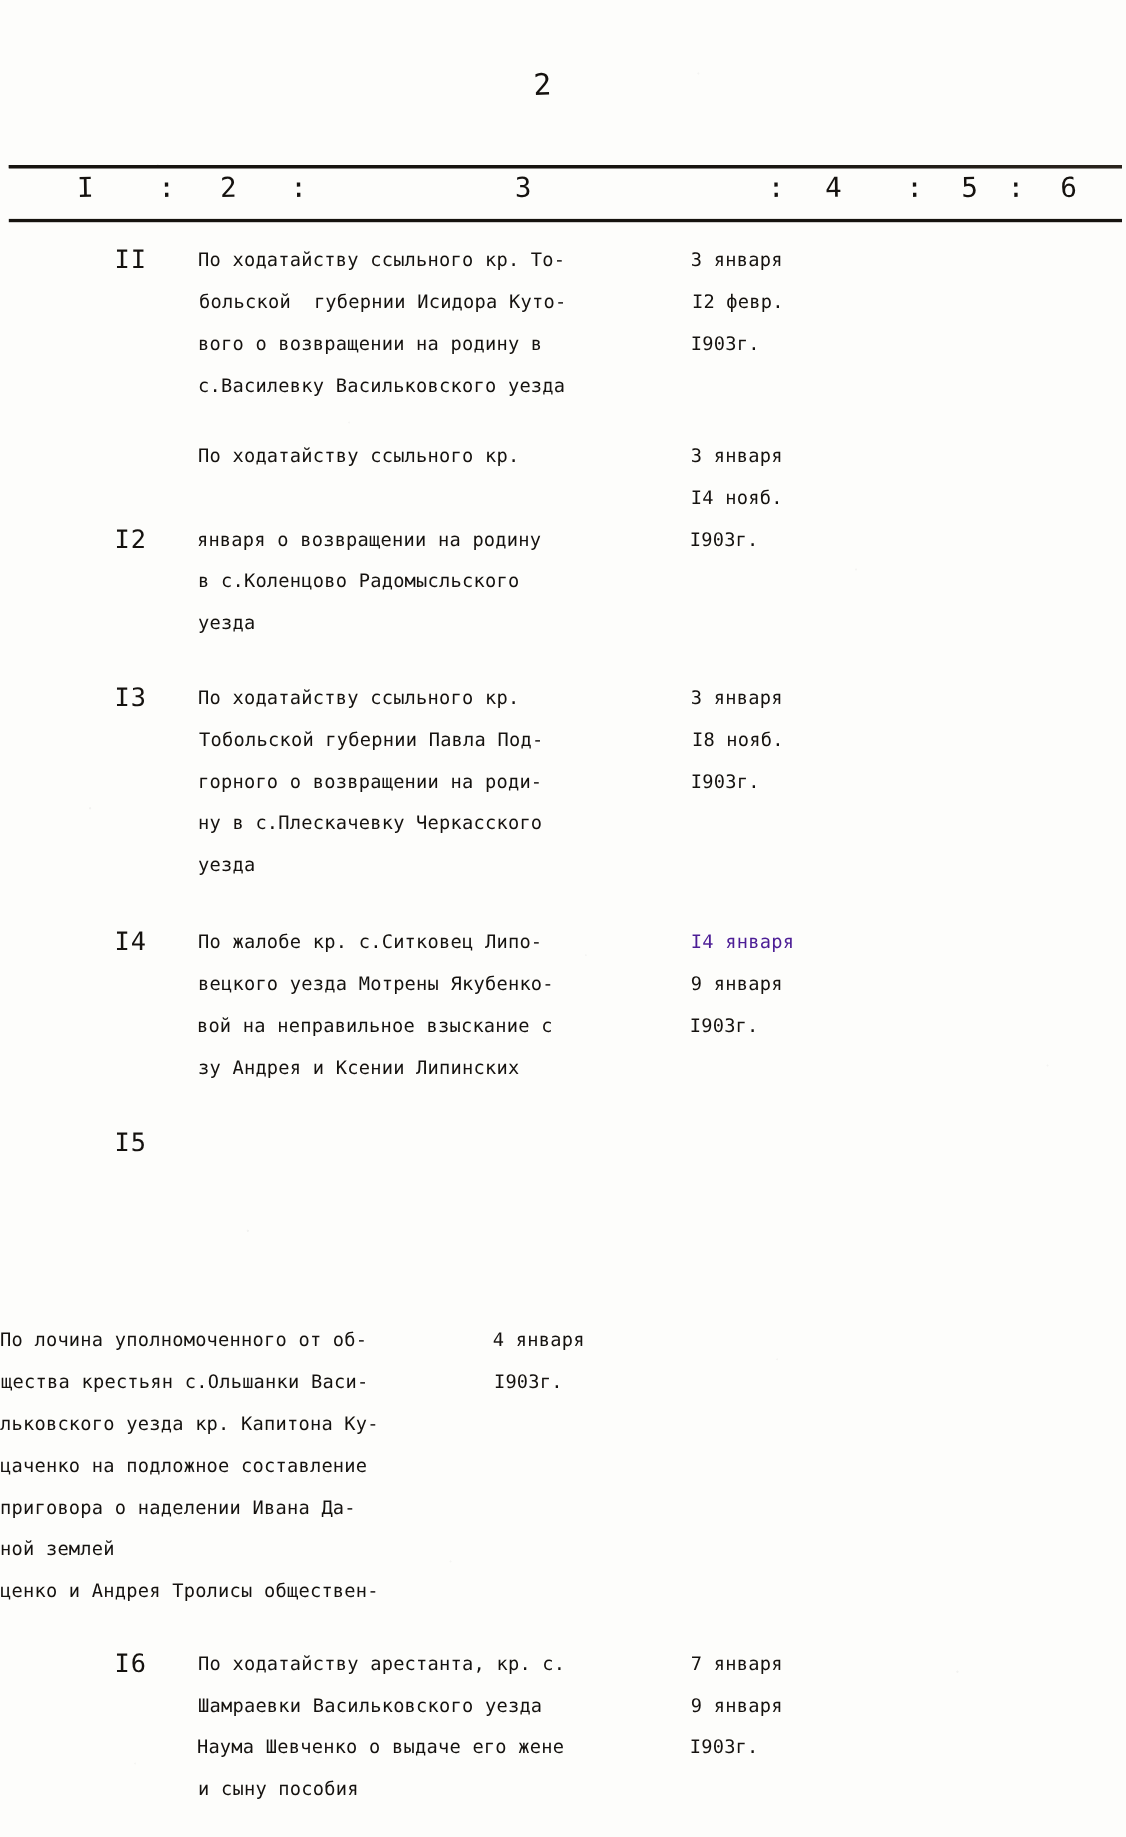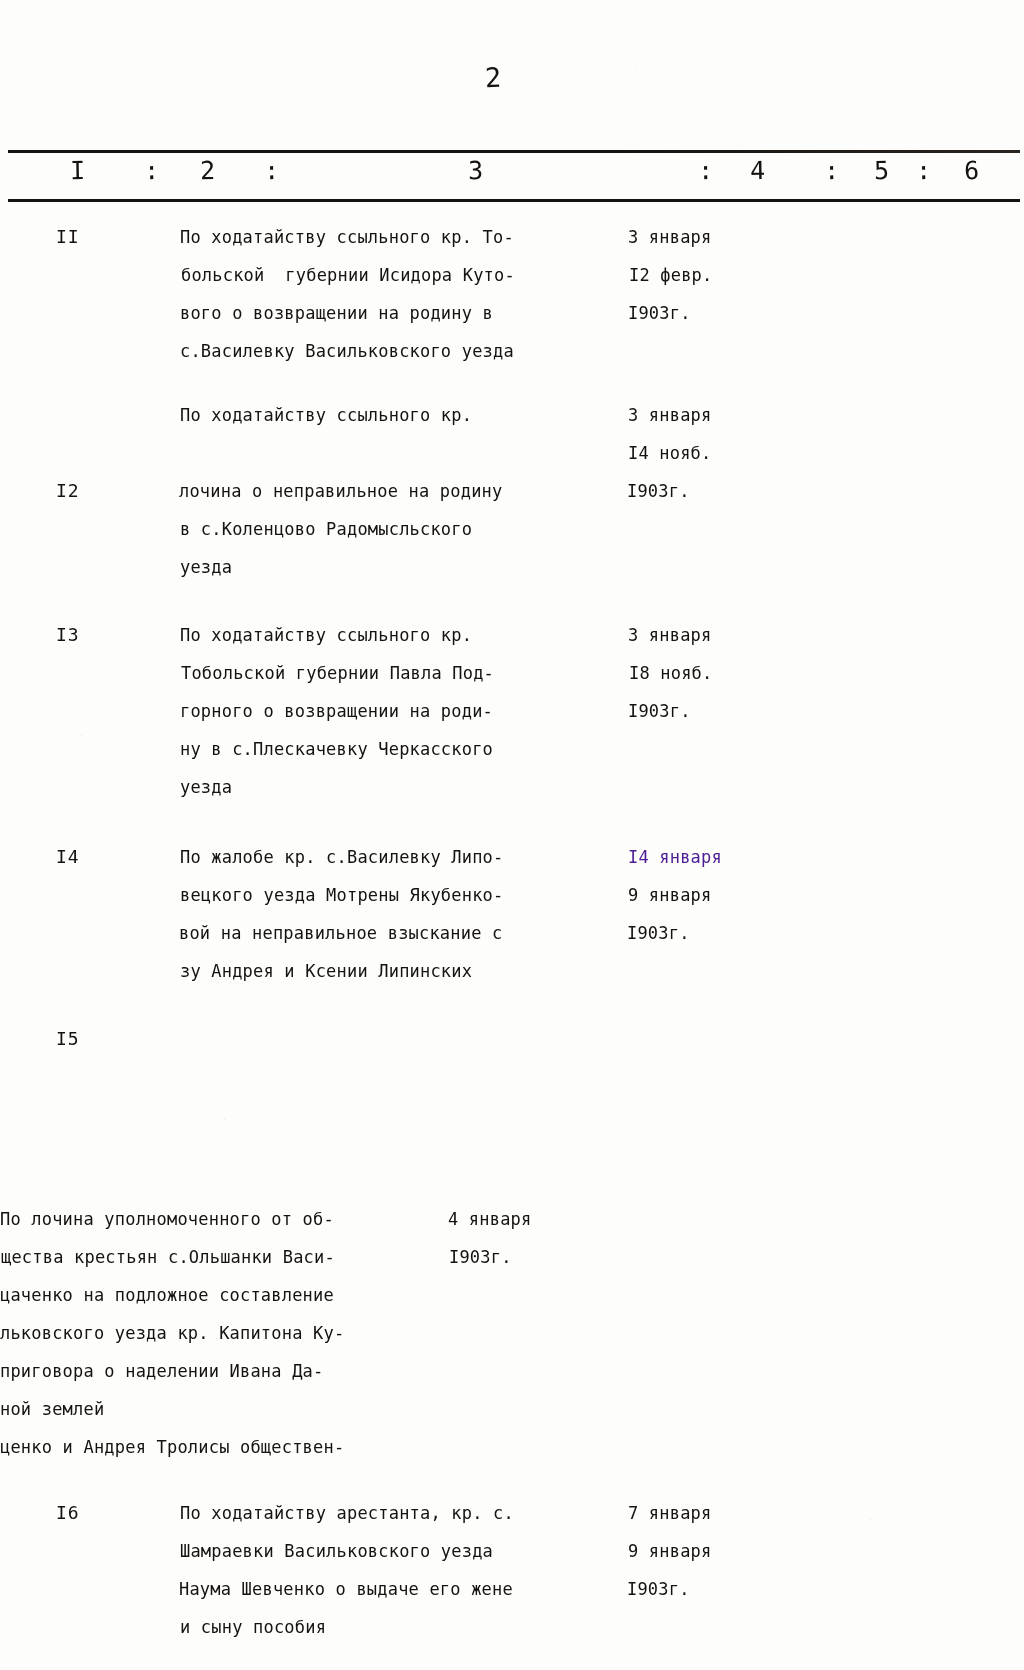--- a/index.html
+++ b/index.html
@@ -89,23 +89,23 @@
     width: 1024px;
   }
   .entry {
     position: relative;
     display: flex;
     align-items: flex-start;
   }
   .entry-num {
     width: 180px;
     flex: 0 0 180px;
-    padding-left: 56px;
+    padding-left: 104px;
     box-sizing: border-box;
-    font-size: 18px;
+    font-size: 23px;
     line-height: 38px;
     letter-spacing: 1px;
   }
   .entry-body {
     flex: 1 1 auto;
     position: relative;
   }
   .line {
     position: relative;
     height: 38px;
@@ -162,51 +162,51 @@
           <div class="line"><span class="txt">больской  губернии Исидора Куто-</span><span class="dt">I2 февр.</span></div>
           <div class="line"><span class="txt">вого о возвращении на родину в</span><span class="dt">I903г.</span></div>
           <div class="line"><span class="txt">с.Василевку Васильковского уезда</span></div>
         </div>
       </div>
       <div class="entry" style="margin-bottom: 30px; align-items: center;">
         <div class="entry-num">I2</div>
         <div class="entry-body">
           <div class="line"><span class="txt">По ходатайству ссыльного кр.</span><span class="dt">3 января</span></div>
           <div class="line"><span class="dt">I4 нояб.</span></div>
-          <div class="line"><span class="txt">лочина о неправильное на родину</span><span class="dt">I903г.</span></div>
+          <div class="line"><span class="txt">января о возвращении на родину</span><span class="dt">I903г.</span></div>
           <div class="line"><span class="txt">в с.Коленцово Радомысльского</span></div>
           <div class="line"><span class="txt">уезда</span></div>
         </div>
       </div>
       <div class="entry" style="margin-bottom: 32px;">
         <div class="entry-num">I3</div>
         <div class="entry-body">
           <div class="line"><span class="txt">По ходатайству ссыльного кр.</span><span class="dt">3 января</span></div>
           <div class="line"><span class="txt">Тобольской губернии Павла Под-</span><span class="dt">I8 нояб.</span></div>
           <div class="line"><span class="txt">горного о возвращении на роди-</span><span class="dt">I903г.</span></div>
           <div class="line"><span class="txt">ну в с.Плескачевку Черкасского</span></div>
           <div class="line"><span class="txt">уезда</span></div>
         </div>
       </div>
       <div class="entry" style="margin-bottom: 30px;">
         <div class="entry-num">I4</div>
         <div class="entry-body">
-          <div class="line"><span class="txt">По жалобе кр. с.Василевку Липо-</span><span class="dt faint">I4 января</span></div>
+          <div class="line"><span class="txt">По жалобе кр. с.Ситковец Липо-</span><span class="dt faint">I4 января</span></div>
           <div class="line"><span class="txt">вецкого уезда Мотрены Якубенко-</span><span class="dt">9 января</span></div>
           <div class="line"><span class="txt">вой на неправильное взыскание с</span><span class="dt">I903г.</span></div>
           <div class="line"><span class="txt">зу Андрея и Ксении Липинских</span></div>
         </div>
       </div>
       <div class="entry" style="margin-bottom: 28px; flex-direction: column;">
         <div class="entry-num">I5</div>
         <div class="entry-body">
           <div class="line"><span class="txt">По лочина уполномоченного от об-</span><span class="dt">4 января</span></div>
           <div class="line"><span class="txt">щества крестьян с.Ольшанки Васи-</span><span class="dt">I903г.</span></div>
+          <div class="line"><span class="txt">льковского уезда кр. Капитона Ку-</span></div>
           <div class="line"><span class="txt">цаченко на подложное составление</span></div>
-          <div class="line"><span class="txt">льковского уезда кр. Капитона Ку-</span></div>
           <div class="line"><span class="txt">приговора о наделении Ивана Да-</span></div>
           <div class="line"><span class="txt">ной землей</span></div>
           <div class="line"><span class="txt">ценко и Андрея Тролисы обществен-</span></div>
         </div>
       </div>
       <div class="entry" style="margin-bottom: 26px;">
         <div class="entry-num">I6</div>
         <div class="entry-body">
           <div class="line"><span class="txt">По ходатайству арестанта, кр. с.</span><span class="dt">7 января</span></div>
           <div class="line"><span class="txt">Шамраевки Васильковского уезда</span><span class="dt">9 января</span></div>

